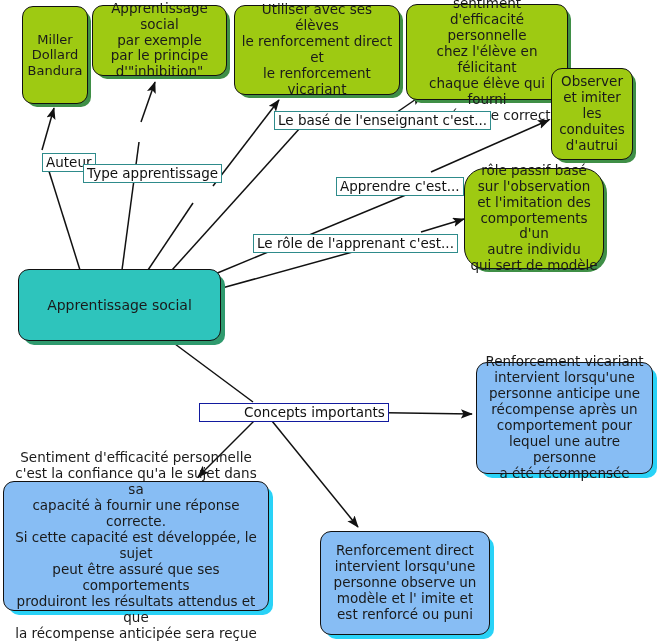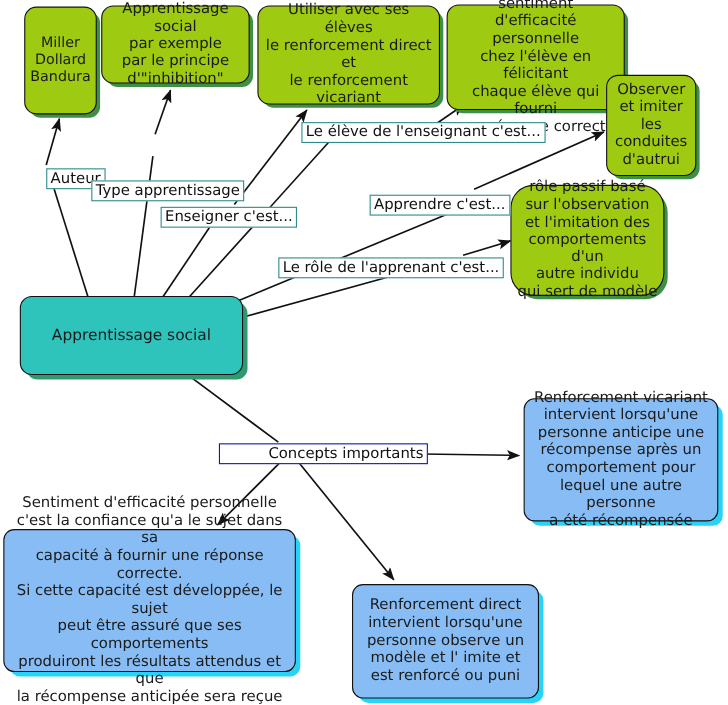--- a/index.html
+++ b/index.html
@@ -42,21 +42,20 @@
     background: #9ECA12;
     box-shadow: 4px 4px 0 -1px #3f8f46;
   }
   .node.teal {
     background: #2EC4BC;
     box-shadow: 5px 5px 0 -1px #2f9a6e;
   }
   .node.blue {
     background: #87BDF4;
     box-shadow: 5px 5px 0 -1px #29D2F7;
-    border-radius: 10px;
   }
   .link-label {
     position: absolute;
     box-sizing: border-box;
     background: #ffffff;
     border: 1.3px solid #2E8B8B;
     color: #111111;
     font-size: 13.5px;
     line-height: 1.05;
     padding: 1px 3px 2px 3px;
@@ -158,23 +157,22 @@
   <div class="node blue" style="left:320px; top:531px; width:170px; height:104px; font-size:13.5px;">Renforcement direct
 intervient lorsqu'une
 personne observe un
 modèle et l' imite et
 est renforcé ou puni</div>
 
   <div class="link-label" style="left:14px; top:153px;margin-left:28px;">Auteur</div>
 
   <div class="link-label" style="left:83px; top:125px;margin-top:39px;">Type apprentissage</div>
 
-  <div class="link-label" style="left:146px; top:188px;">Enseigner c'est...</div>
 
-  <div class="link-label" style="left:274px; top:111px;">Le élève de l'enseignant c'est...</div>
+  <div class="link-label" style="left:274px; top:111px;">Le basé de l'enseignant c'est...</div>
 
   <div class="link-label" style="left:336px; top:177px;">Apprendre c'est...</div>
 
   <div class="link-label" style="left:253px; top:234px;">Le rôle de l'apprenant c'est...</div>
 
   <div class="link-label navy" style="left:199px; top:403px;padding-left:44px;">Concepts importants</div>
 
 </div>
 
 </body></html>

